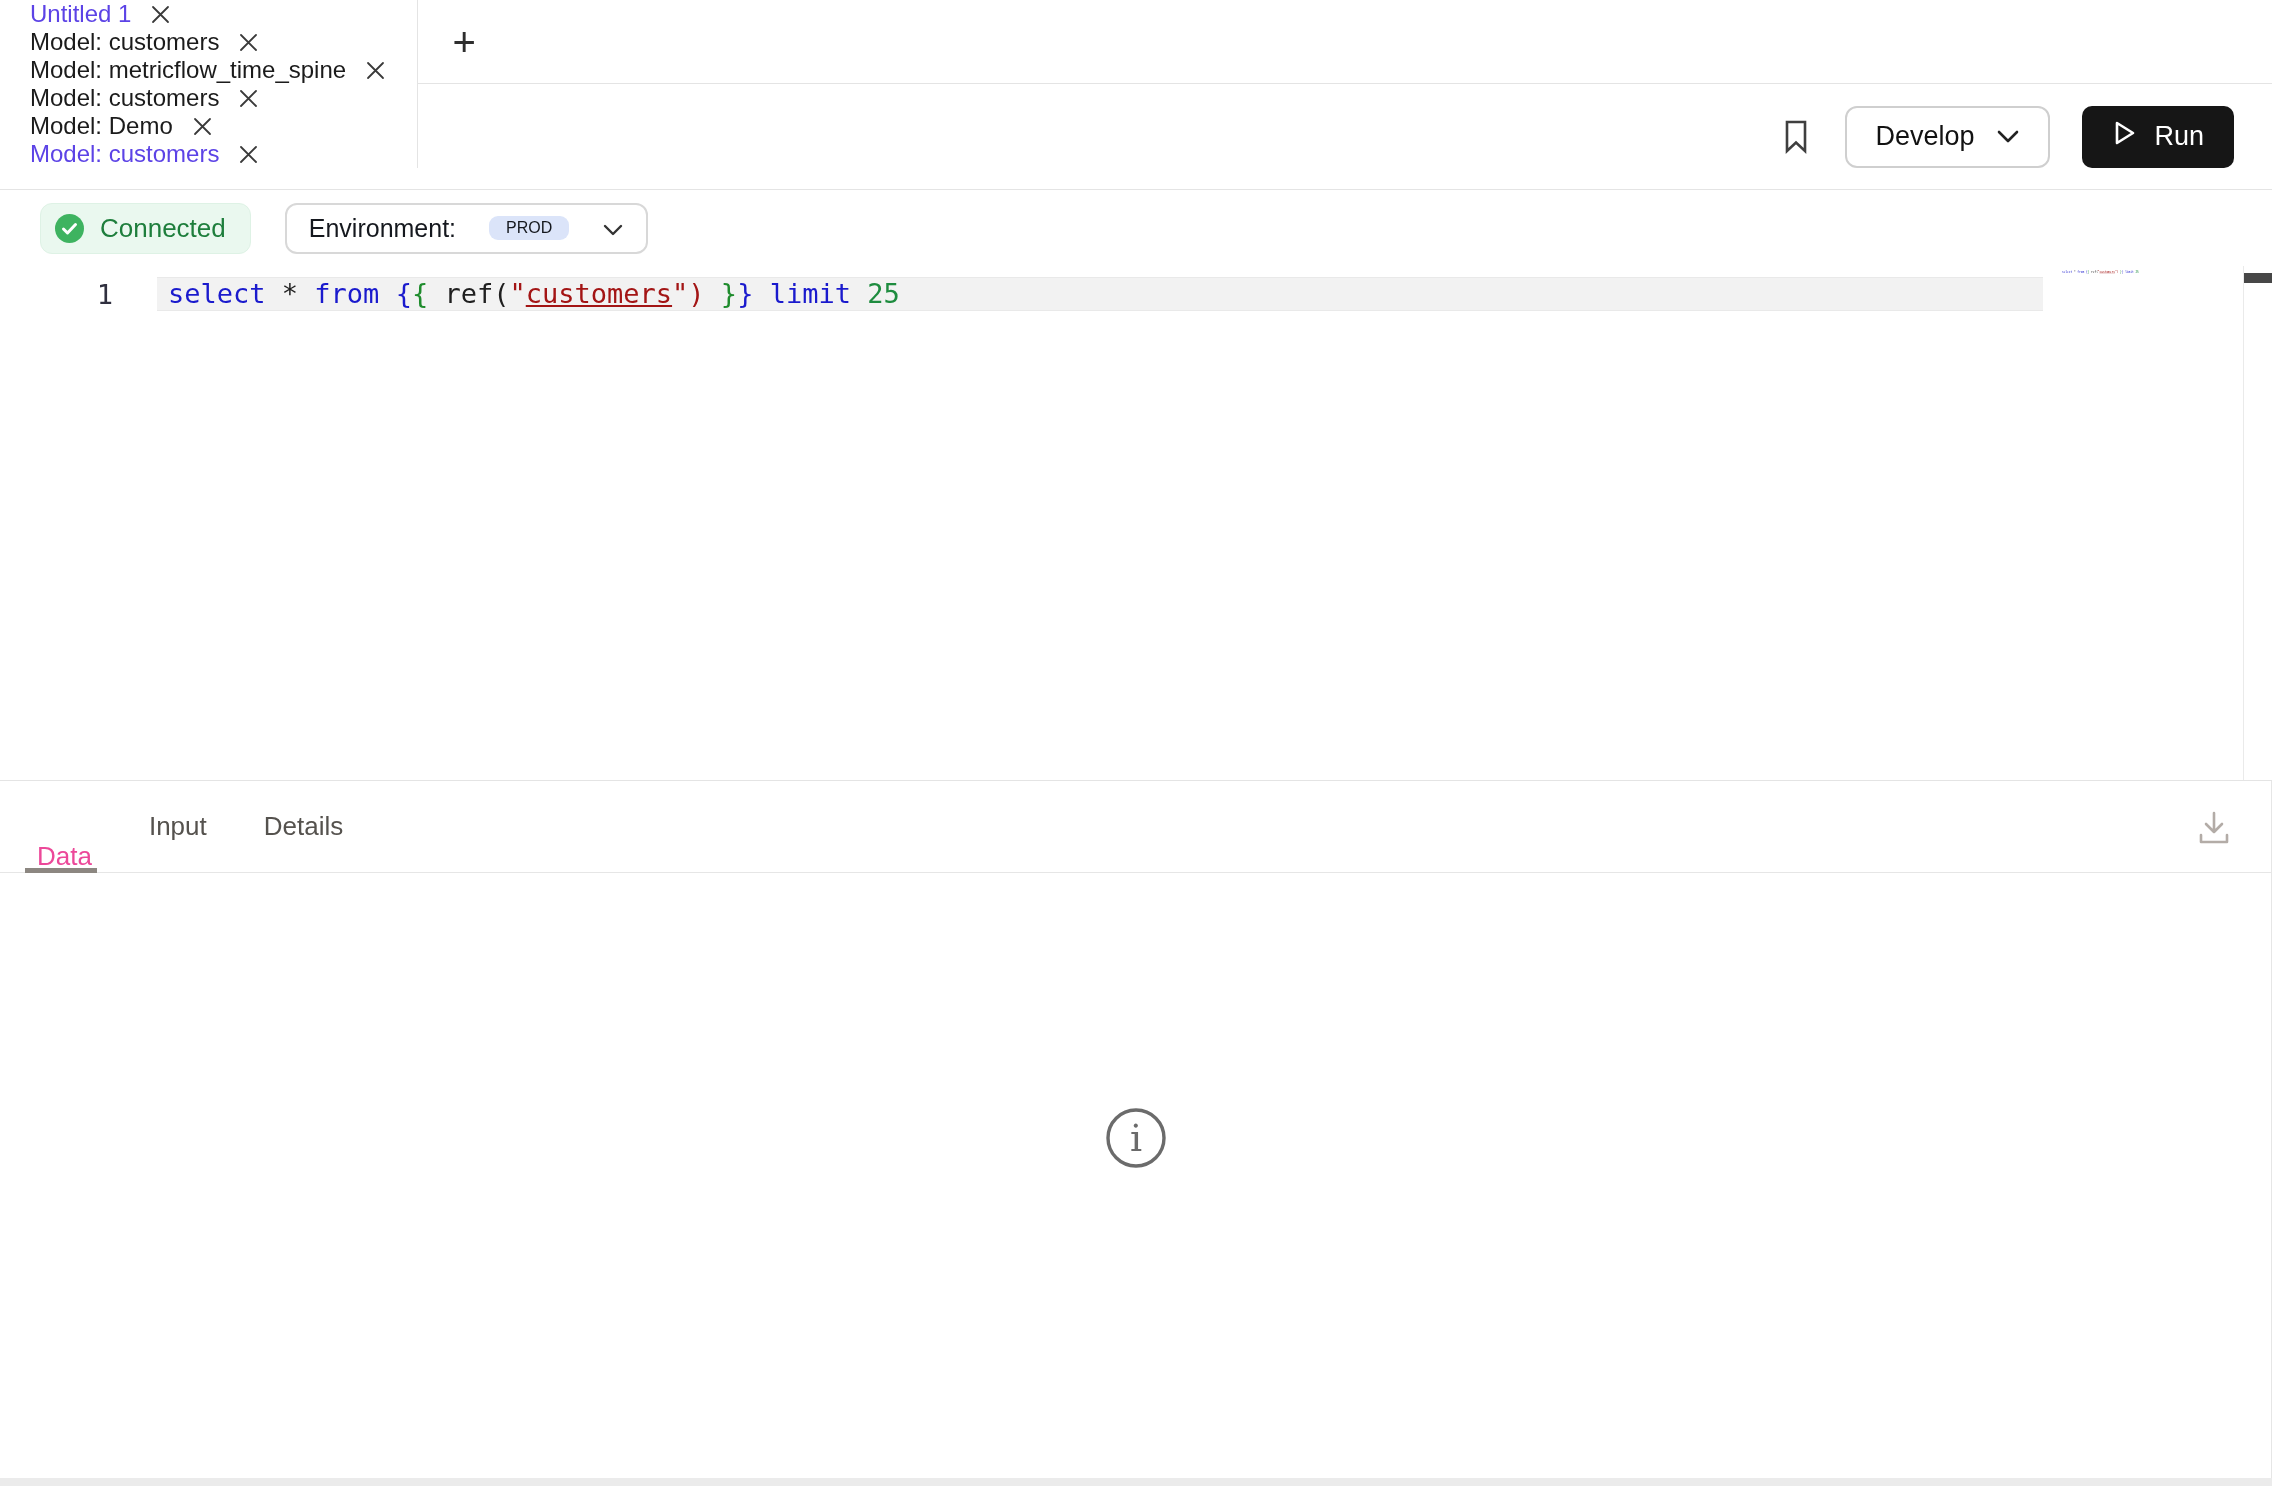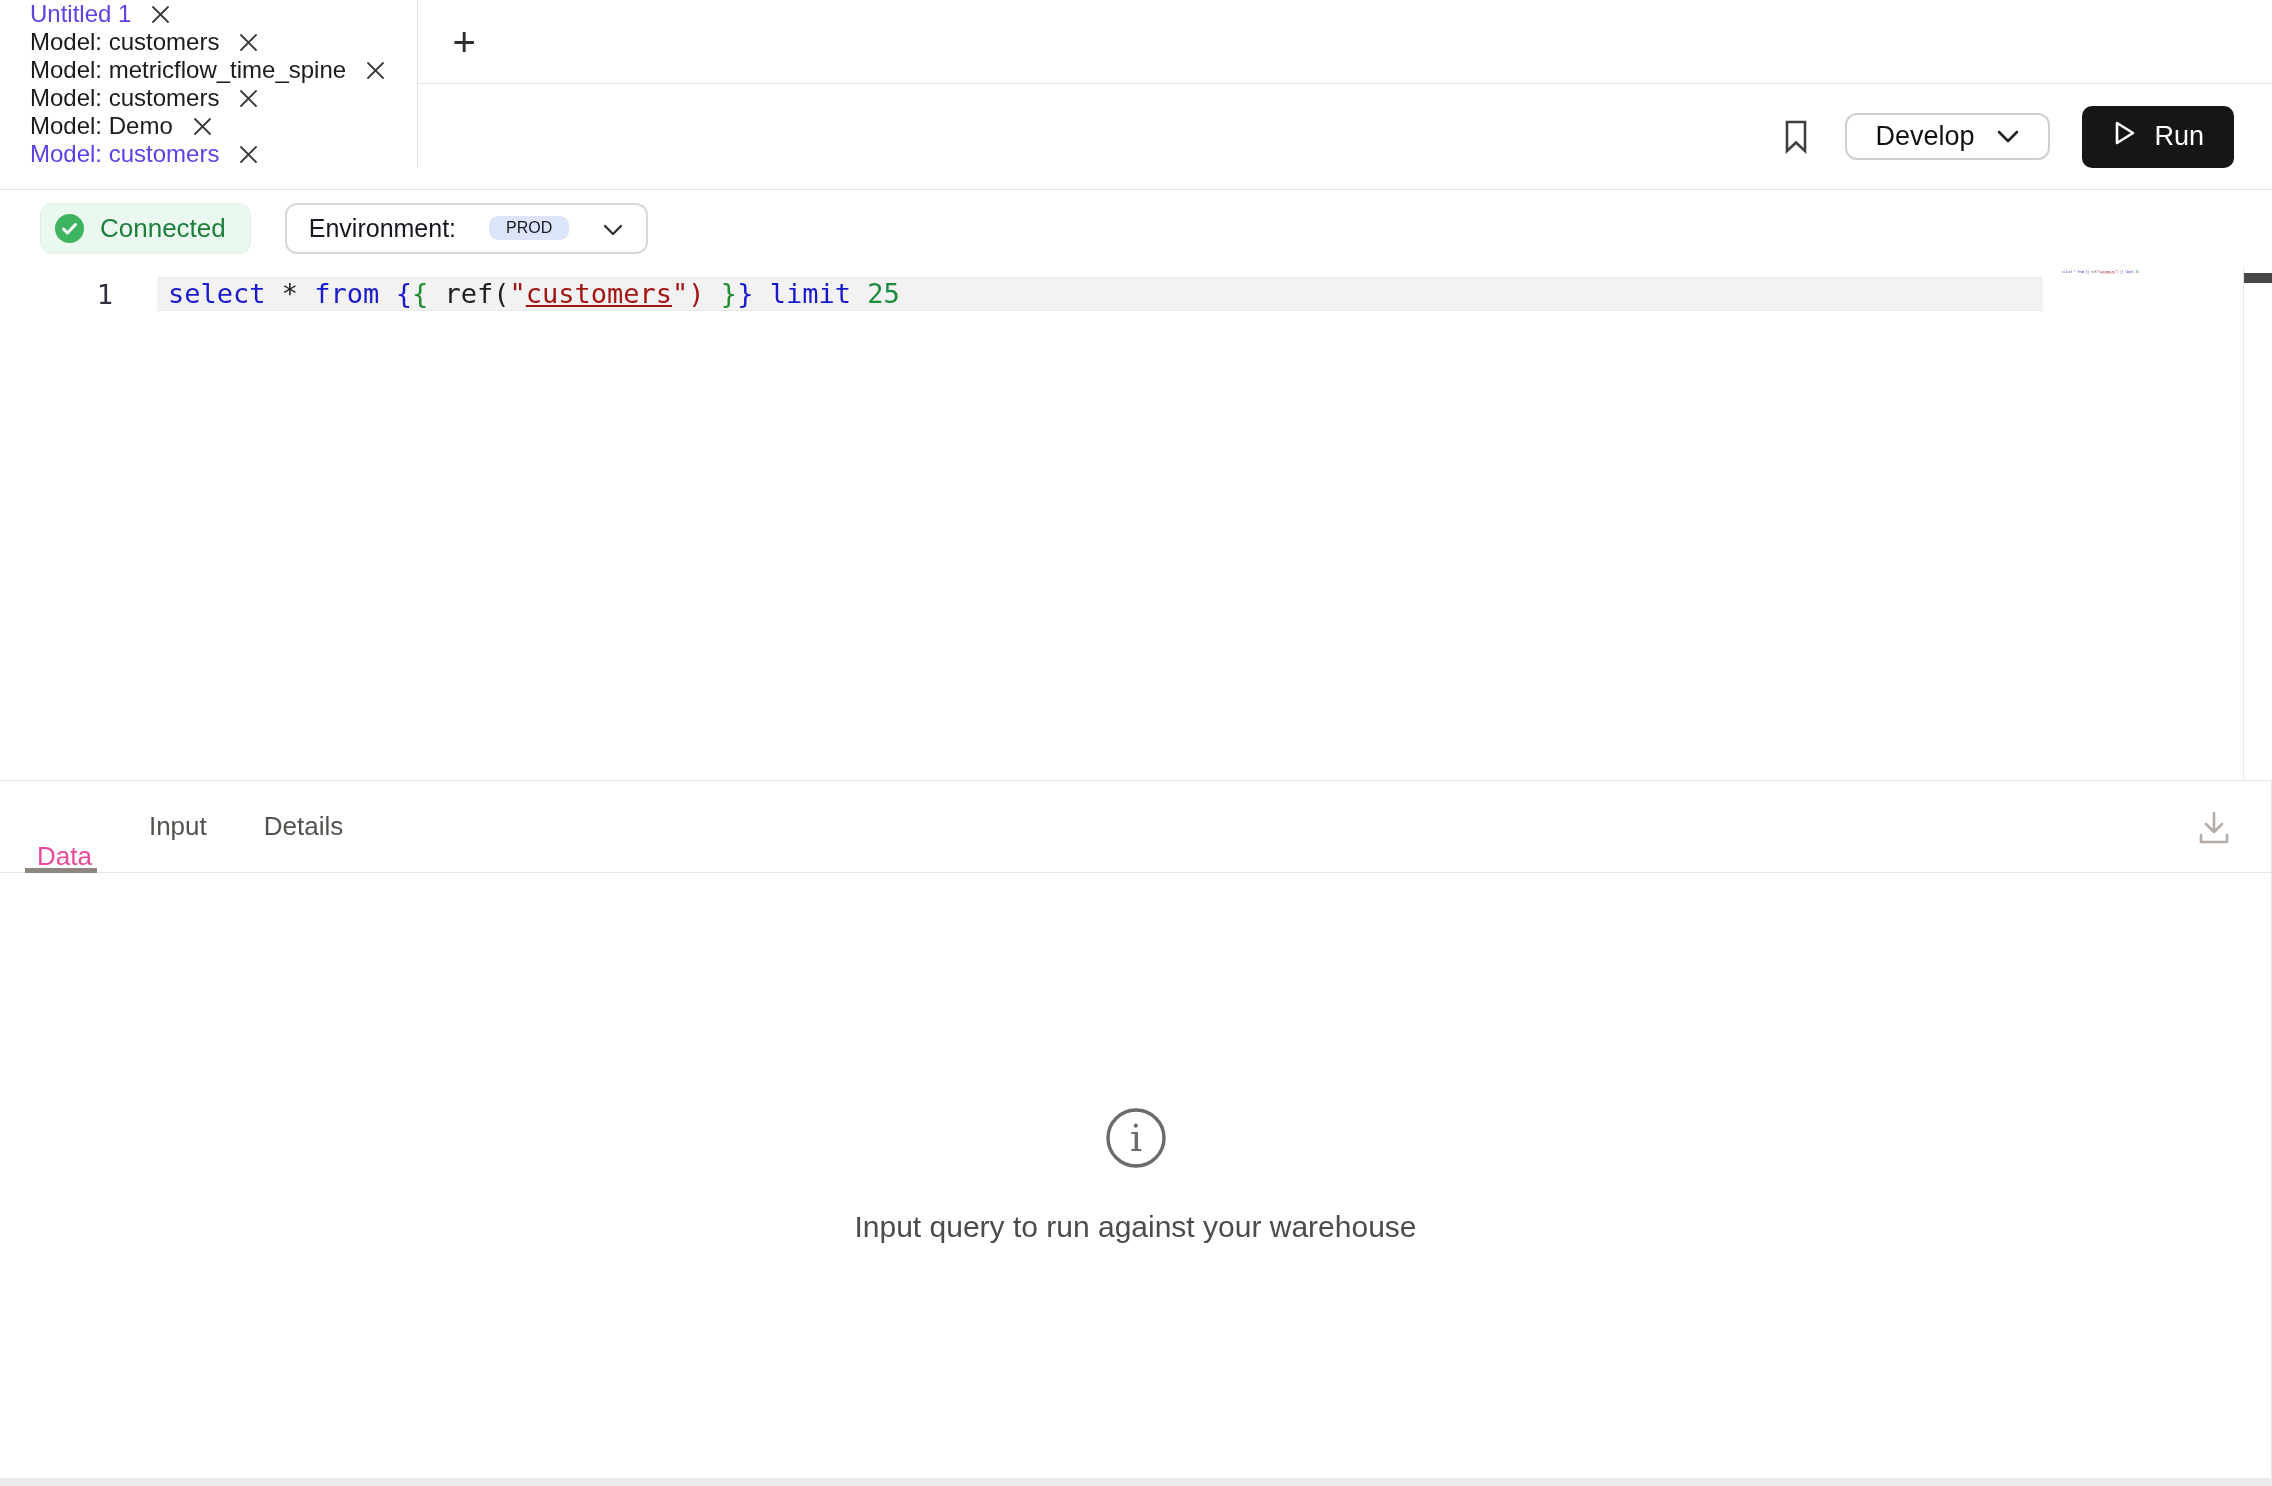--- a/index.html
+++ b/index.html
@@ -14,21 +14,21 @@
   .tab-label.modified { color:#5c43e6; }
   .tab-close { display:flex; align-items:center; }
   .tab-close svg { display:block; }
   .new-tab { display:flex; align-items:center; justify-content:center; width:92px; border:none; background:none;
              font-size:40px; font-weight:400; color:#2e2e2e; cursor:pointer; line-height:1; }
 
   
   .toolbar { display:flex; align-items:center; justify-content:flex-end; gap:32px; height:106px;
              padding-right:38px; border-bottom:1px solid #e4e4e4; }
   .bookmark-btn { border:none; background:none; cursor:pointer; display:flex; }
-  .btn-develop { display:flex; align-items:center; gap:22px; height:47px; padding:0 28px;
+  .btn-develop { display:flex; align-items:center; gap:22px; height:62px; padding:0 28px;
                  border:2px solid #cfcfcf; border-radius:12px; background:#fff; font-size:27px; color:#121212;
                  font-family:inherit; cursor:pointer; }
   .btn-run { display:flex; align-items:center; gap:16px; height:62px; padding:16px 30px; border:none;
              border-radius:10px; background:#161616; color:#fff; font-size:27px; font-weight:500;
              font-family:inherit; cursor:pointer; }
 
   
   .env-row { display:flex; align-items:center; gap:34px; height:76px; padding-left:40px; }
   .connected-pill { display:flex; align-items:center; gap:15px; background:#eaf8ef; border:1px solid #def2e5;
                     border-radius:12px; padding:9px 24px 9px 13px; font-size:26px; font-weight:500; color:#1e7e3c; }
@@ -206,20 +206,19 @@
       </button>
     </div>
     <div class="results-body">
       <div class="empty-state">
         <span style="display:flex;">
           <svg width="64" height="64" viewBox="0 0 64 64">
             <circle cx="32" cy="32" r="28" fill="none" stroke="#6b6b6b" stroke-width="3.4"></circle>
             <text x="32" y="45" text-anchor="middle" font-family="DejaVu Serif, serif" font-size="38" fill="#6b6b6b">i</text>
           </svg>
         </span>
-        <div class="empty-text">Input query to run against your warehouse</div>
       </div>
     </div>
   </div>
 
   <div class="bottom-bar"></div>
 
 </div>
 
 </body></html>

